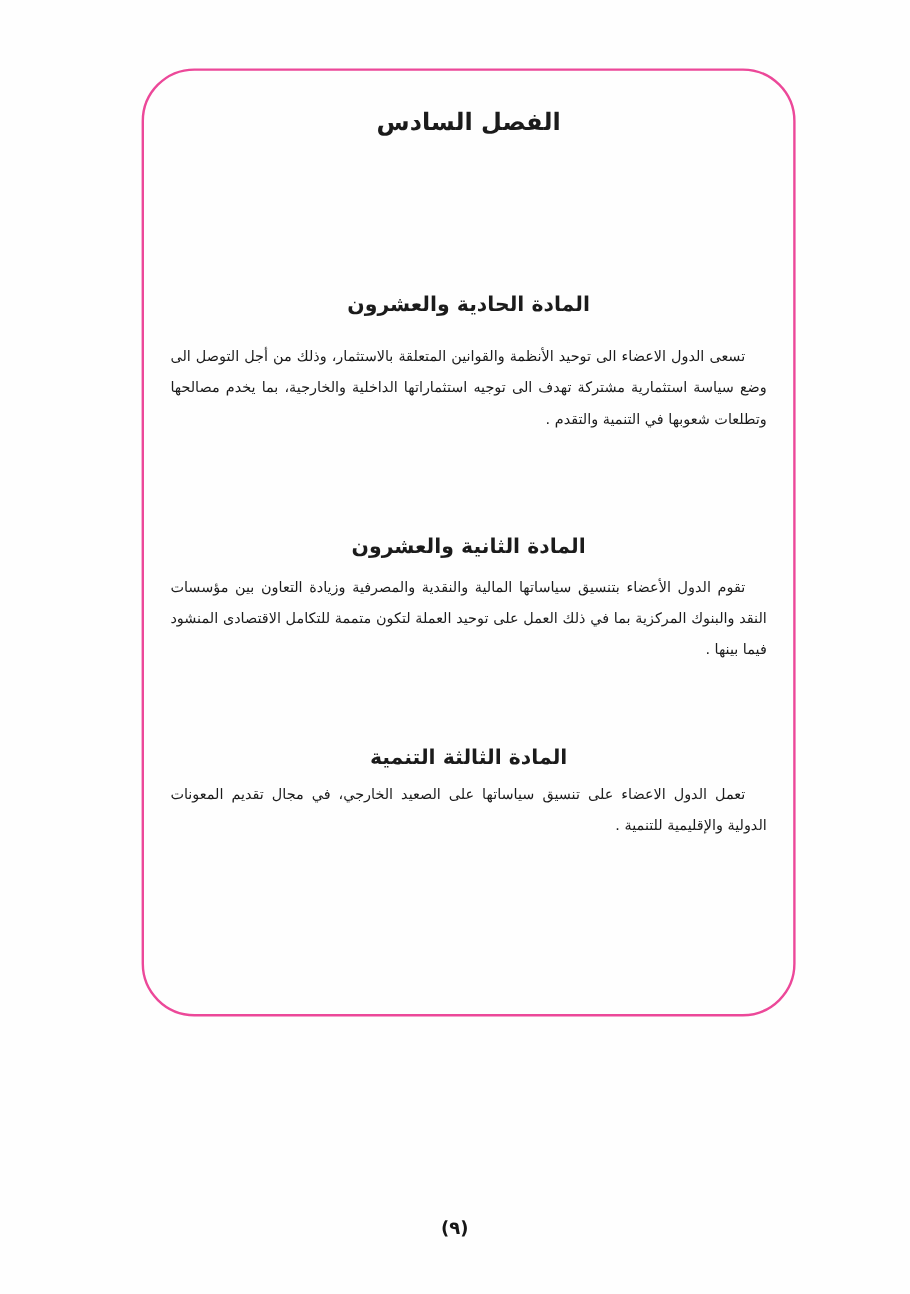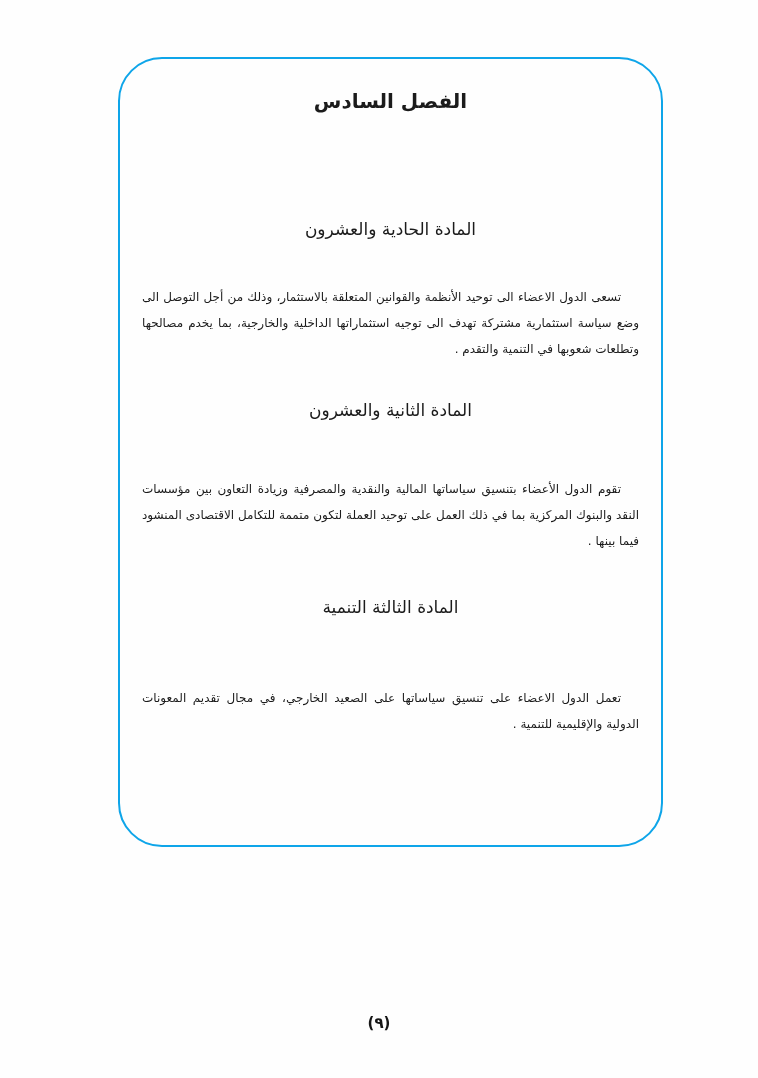--- a/index.html
+++ b/index.html
@@ -20,21 +20,21 @@
     inset: 0;
     background: #fefefe;
   }
   .frame {
     position: absolute;
     left: 118px;
     top: 57px;
     width: 545px;
     height: 790px;
     box-sizing: border-box;
-    border: 2px solid #0ea5e9;
+    border: 2px solid #ec4899;
     border-radius: 44px;
     background: transparent;
   }
   .chapter-title {
     position: absolute;
     top: 24px;
     left: 0;
     right: 0;
     text-align: center;
     direction: rtl;
@@ -43,39 +43,40 @@
     line-height: 37px;
     letter-spacing: 0.5px;
   }
   .article-heading {
     position: absolute;
     left: 0;
     right: 0;
     text-align: center;
     direction: rtl;
     font-size: 17px;
-    font-weight: normal;
+    font-weight: bold;
+    margin-top: 25px;
   }
   .heading-21 { top: 160px; }
-  .heading-22 { top: 341px; }
+  .heading-22 { top: 362px; }
   .heading-23 { top: 538px; }
   .article-body {
     position: absolute;
     left: 22px;
     right: 22px;
     direction: rtl;
     text-align: justify;
     text-align-last: right;
     font-size: 12px;
     line-height: 26px;
     text-indent: 18px;
   }
   .body-21 { top: 213px; }
   .body-22 { top: 405px; }
-  .body-23 { top: 614px; }
+  .body-23 { top: 578px; }
   .page-number {
     position: absolute;
     top: 1014px;
     left: 0;
     right: 0;
     text-align: center;
     direction: rtl;
     font-size: 15px;
     font-weight: bold;
     color: #161616;

